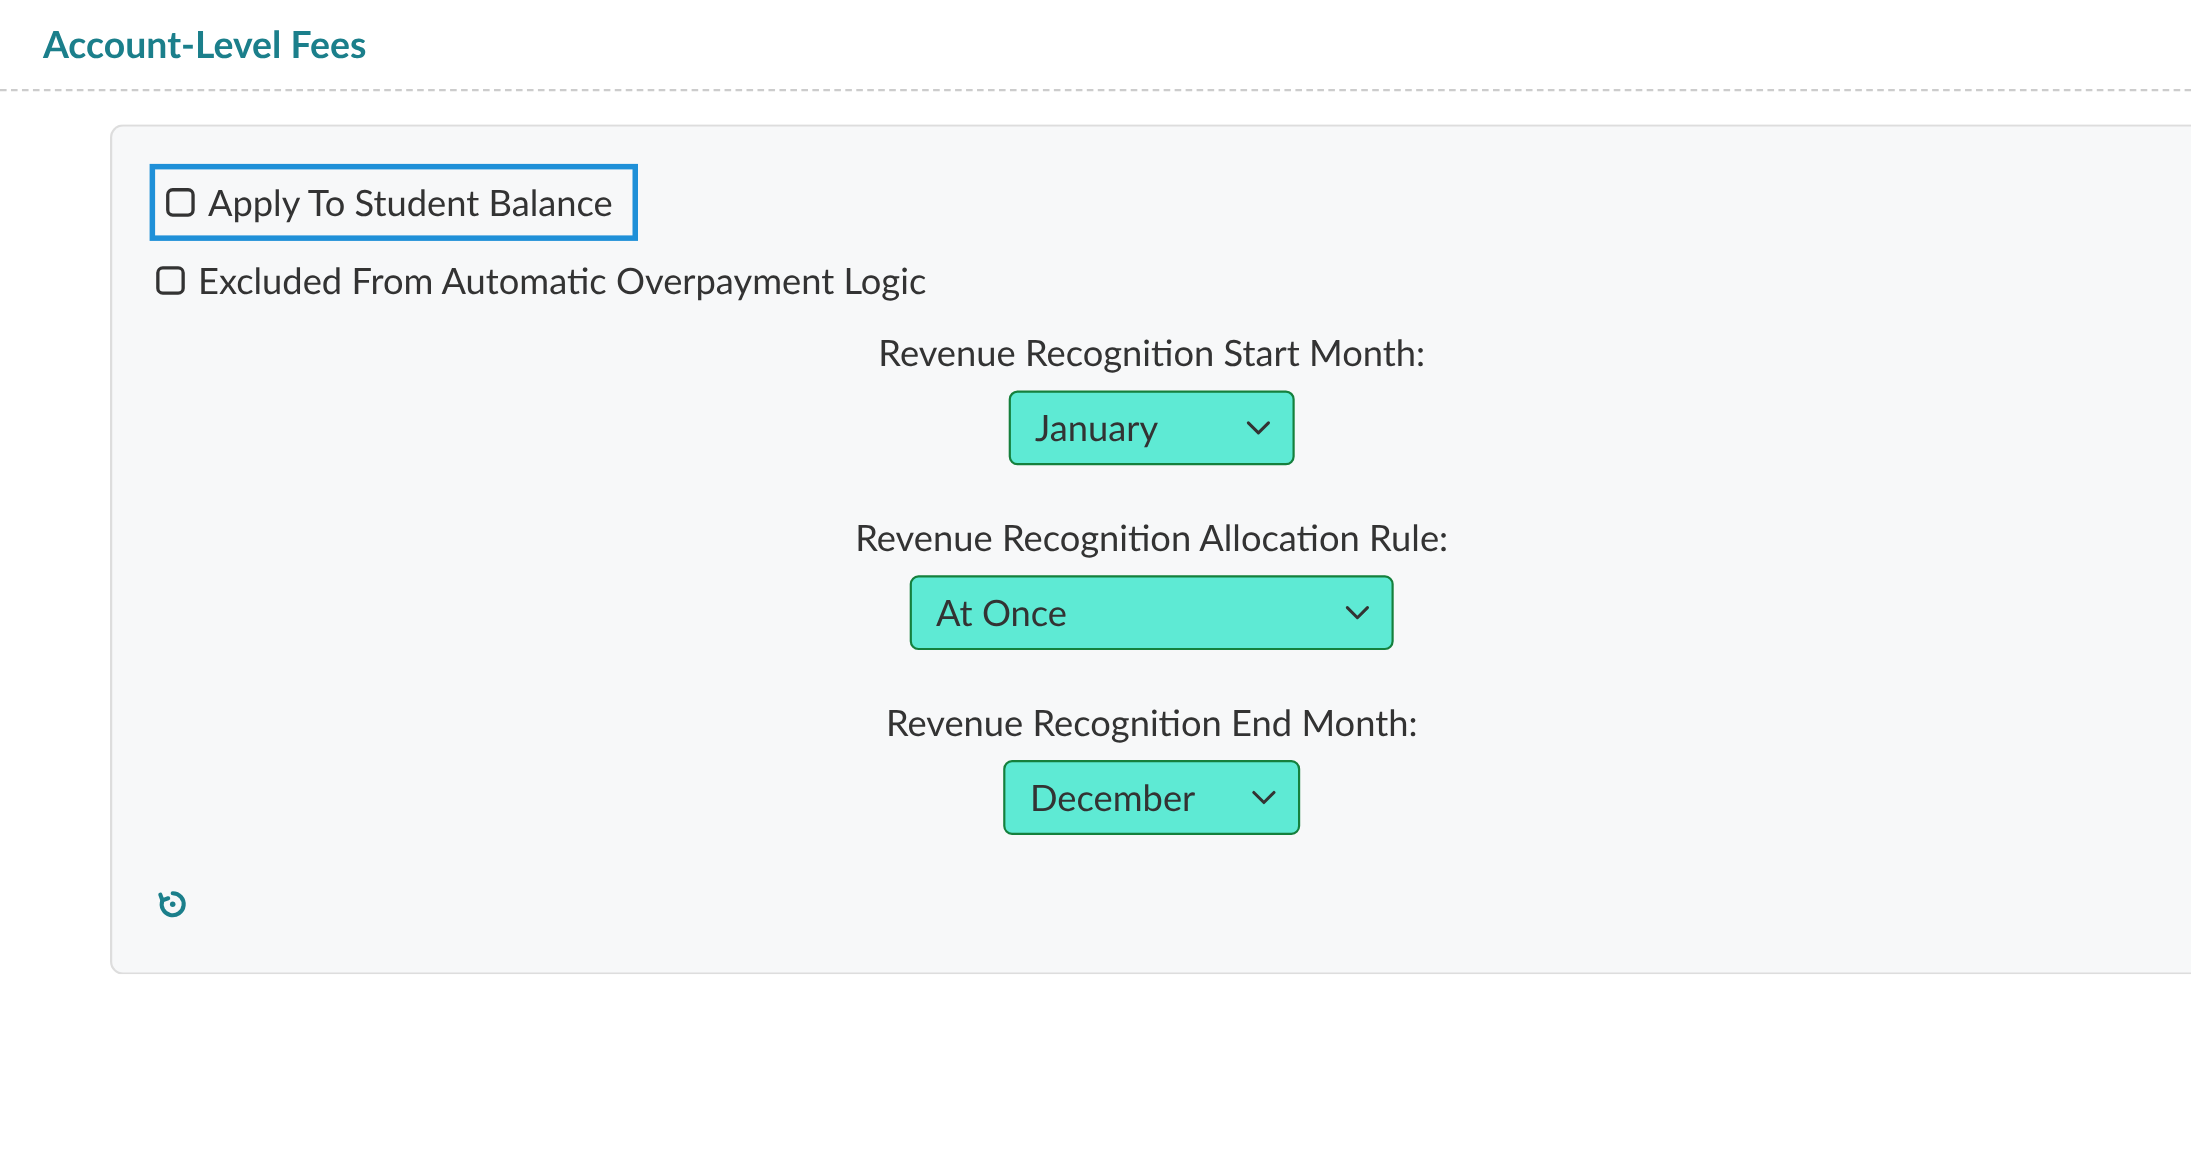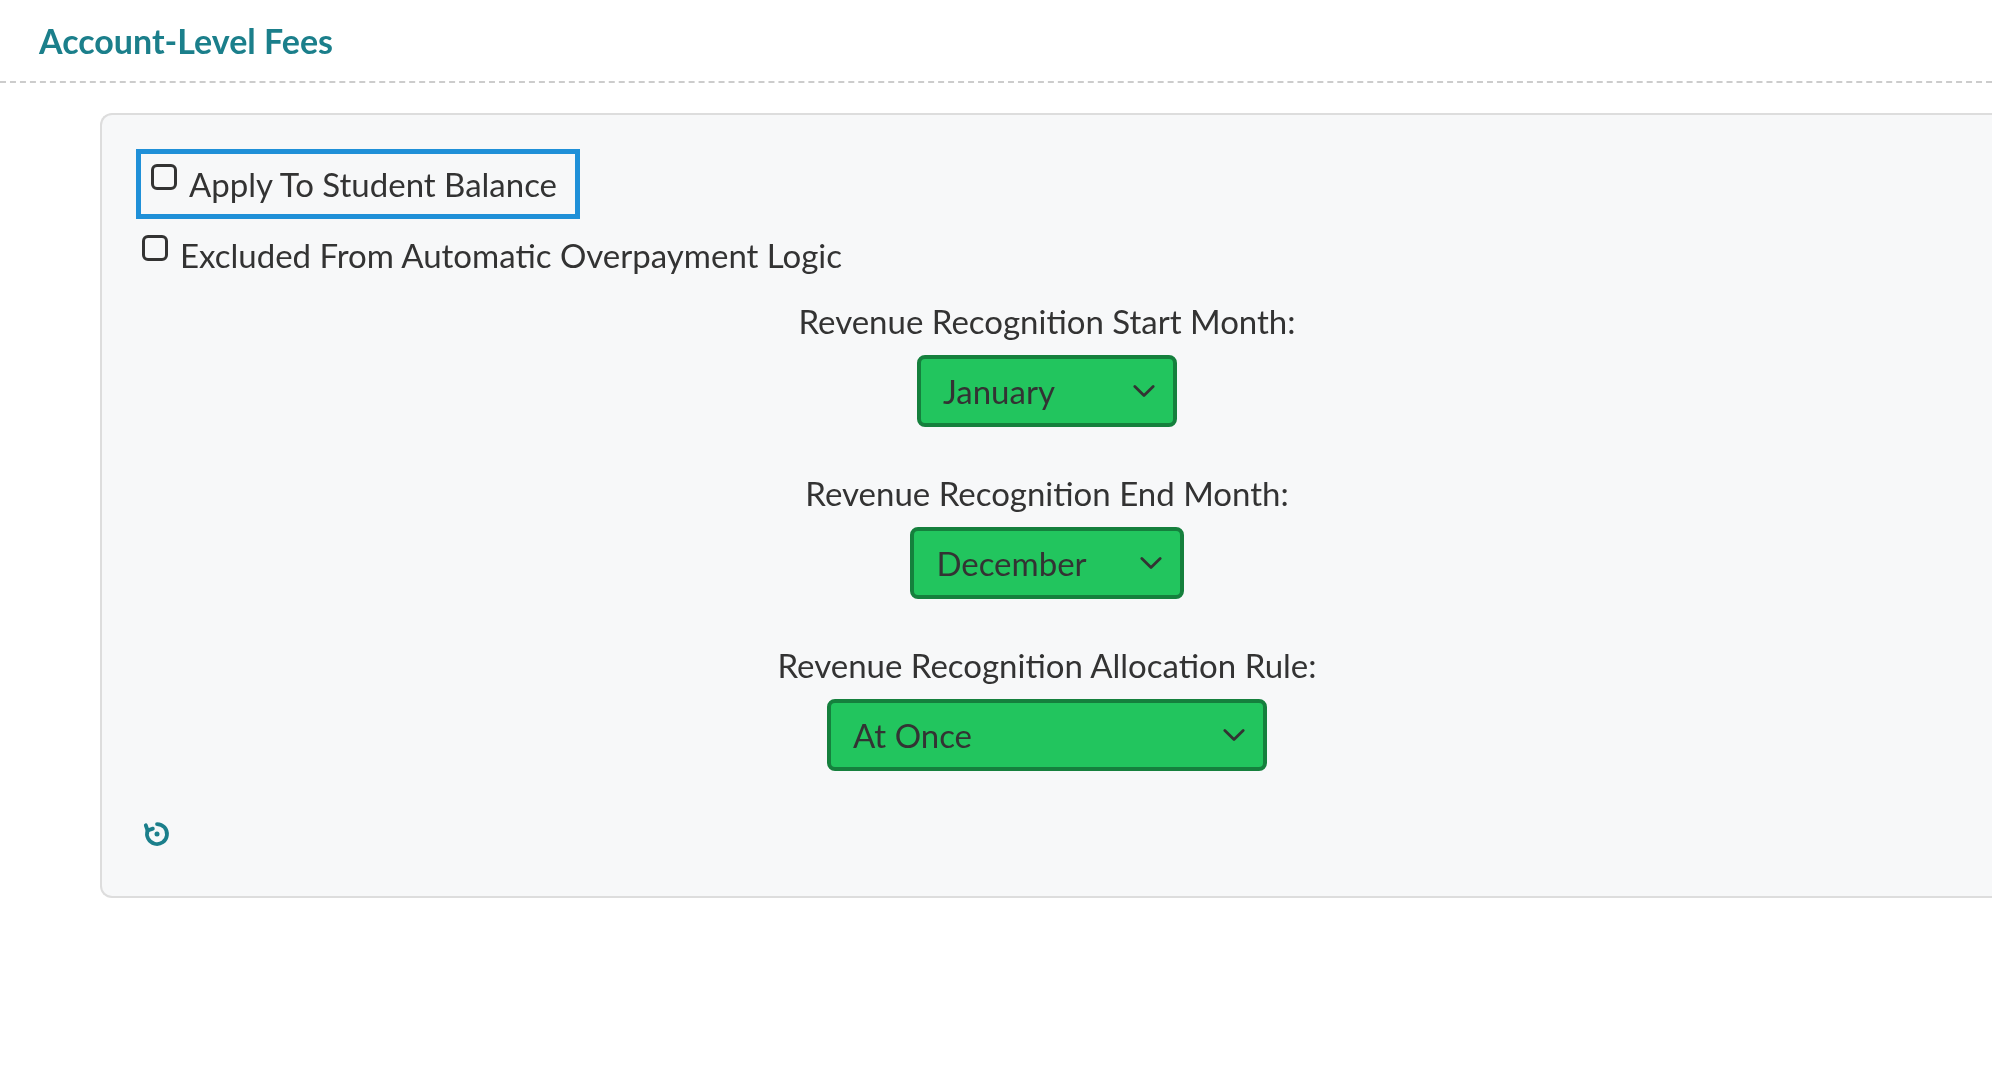--- a/index.html
+++ b/index.html
@@ -29,20 +29,21 @@
       margin: 30px 0 0 100px;
       border: 2px solid #dddddd;
       border-right: none;
       border-radius: 12px 0 0 12px;
       background: #f7f8f9;
       padding: 40px 40px 40px 40px;
       max-width: 1900px;
     }
     .checkbox-row {
       display: flex;
+      align-items: center;
       gap: 12px;
       margin-bottom: 26px;
     }
     .checkbox-row.highlighted {
       border: 5px solid #1f90d8;
       padding: 10px 18px 10px 10px;
       display: inline-flex;
       margin-bottom: 16px;
       margin-top: -6px;
       margin-left: -6px;
@@ -72,23 +73,23 @@
     }
     .field-label {
       font-size: 33px;
       color: #333333;
     }
     .select-wrap {
       position: relative;
       display: inline-block;
     }
     .select-box {
-      border: 4px solid #15803d;
+      border: 2px solid #15803d;
       border-radius: 8px;
-      background: #22c55e;
+      background: #5eead4;
       padding: 12px 93px 12px 22px;
       font-size: 33px;
       color: #333333;
       min-width: 260px;
       cursor: pointer;
       display: inline-block;
     }
     .select-box.wide {
       min-width: 440px;
     }
@@ -148,35 +149,35 @@
       <span class="select-box">January</span>
       <span class="chevron">
         <svg viewBox="0 0 24 14">
             <path d="M2 2 L12 12 L22 2" fill="none" stroke="#333" stroke-width="3" stroke-linecap="round" stroke-linejoin="round"></path>
           </svg>
       </span>
     </span>
   </div>
 
   <div class="field-row">
-    <span class="field-label">Revenue Recognition End Month:</span>
+    <span class="field-label">Revenue Recognition Allocation Rule:</span>
     <span class="select-wrap">
-      <span class="select-box">December</span>
+      <span class="select-box wide">At Once</span>
       <span class="chevron">
         <svg viewBox="0 0 24 14">
             <path d="M2 2 L12 12 L22 2" fill="none" stroke="#333" stroke-width="3" stroke-linecap="round" stroke-linejoin="round"></path>
           </svg>
       </span>
     </span>
   </div>
 
   <div class="field-row">
-    <span class="field-label">Revenue Recognition Allocation Rule:</span>
+    <span class="field-label">Revenue Recognition End Month:</span>
     <span class="select-wrap">
-      <span class="select-box wide">At Once</span>
+      <span class="select-box">December</span>
       <span class="chevron">
         <svg viewBox="0 0 24 14">
             <path d="M2 2 L12 12 L22 2" fill="none" stroke="#333" stroke-width="3" stroke-linecap="round" stroke-linejoin="round"></path>
           </svg>
       </span>
     </span>
   </div>
 
   <div class="link-row">
     <a class="history-link">

